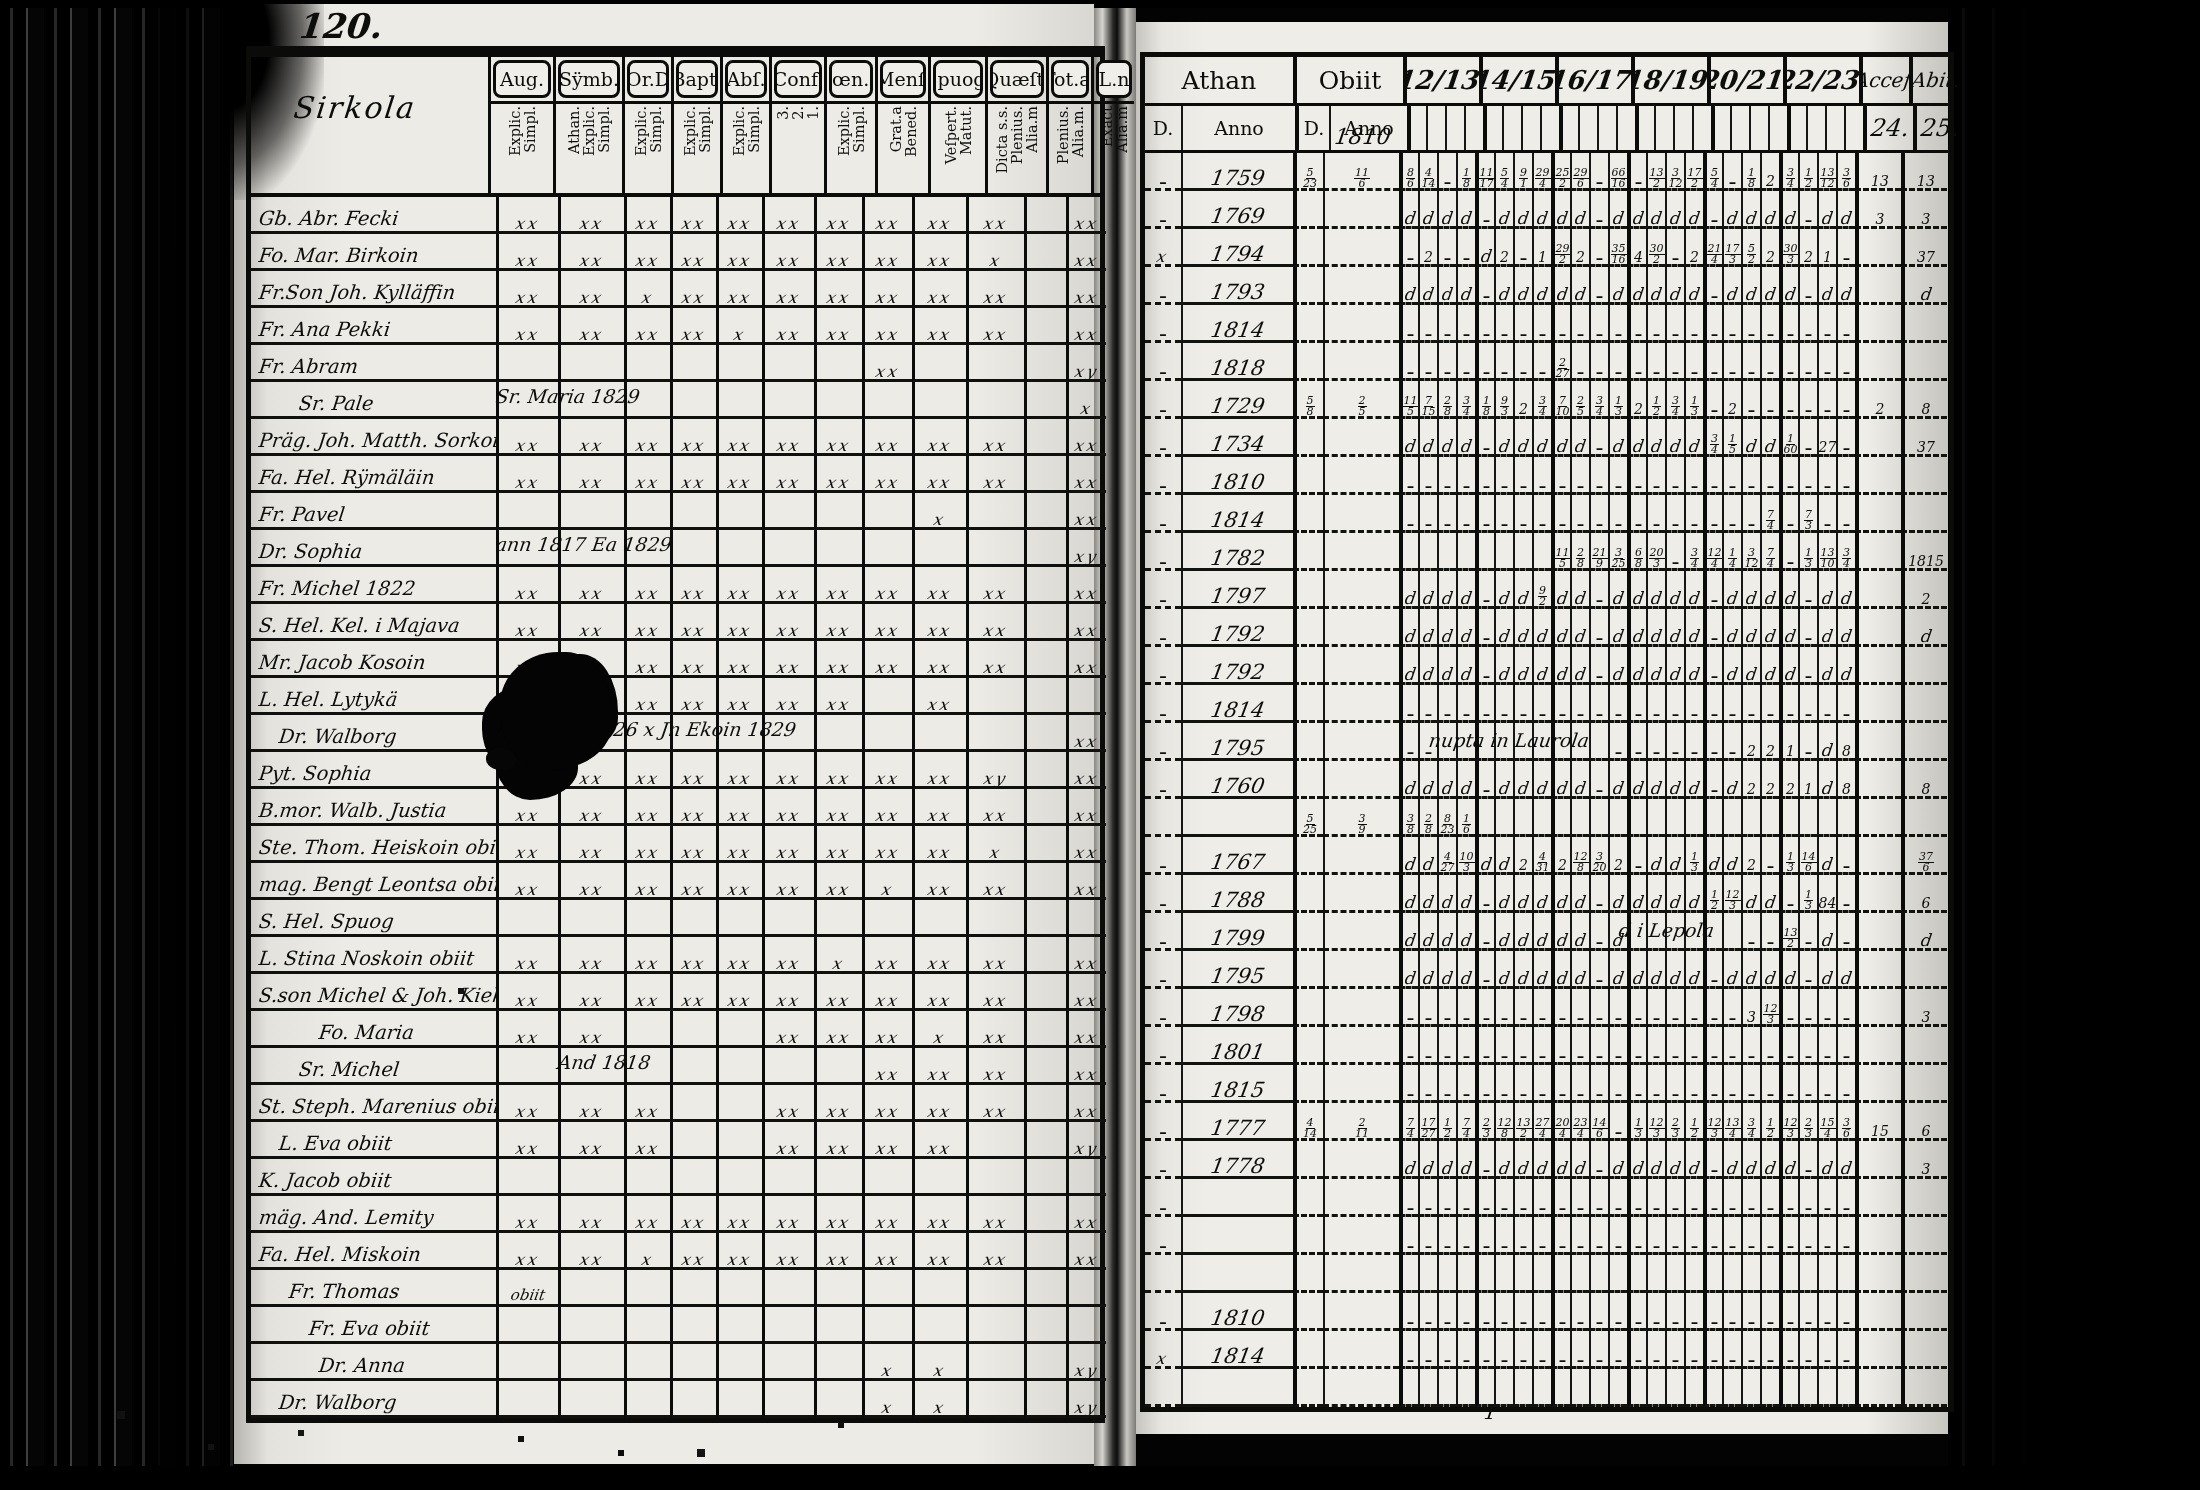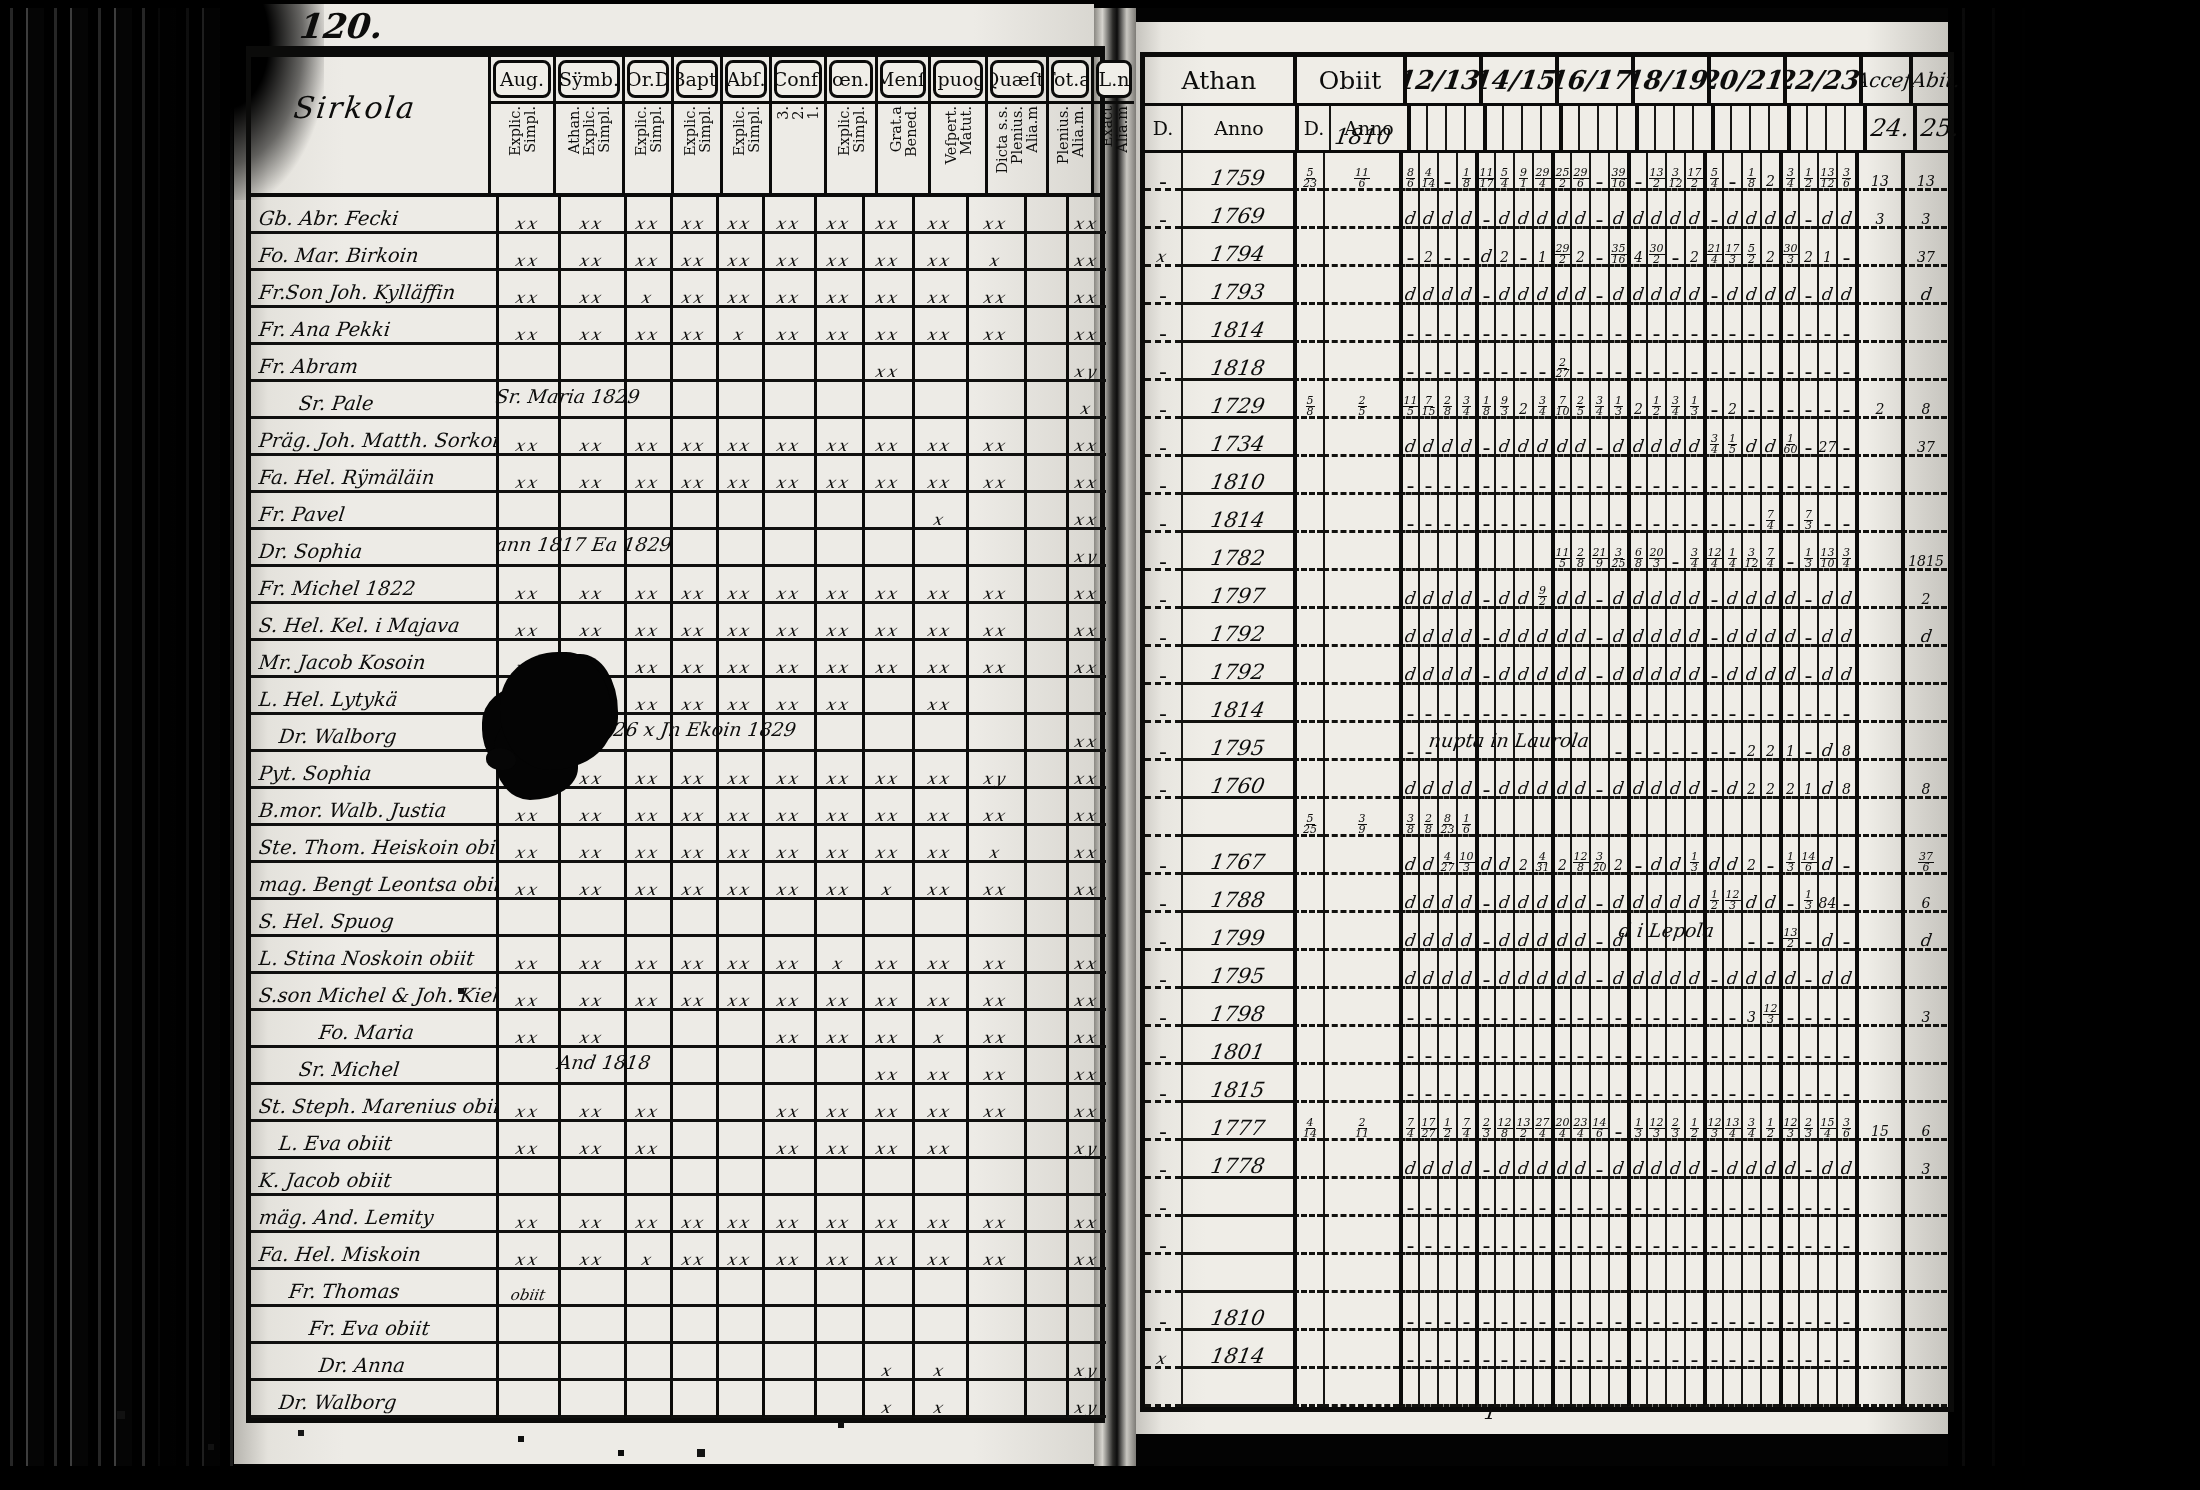--- a/index.html
+++ b/index.html
@@ -1393,21 +1393,21 @@
               <span class="fr">
                 <span>29</span>
                 <span>6</span>
               </span>
             </div>
             <div class="rcell bl2" style="width:17px">
               <span class="dash">–</span>
             </div>
             <div class="rcell bl2" style="width:17px">
               <span class="fr">
-                <span>39</span>
+                <span>66</span>
                 <span>16</span>
               </span>
             </div>
             <div class="rcell bl" style="width:15px">
               <span class="dash">–</span>
             </div>
             <div class="rcell bl2" style="width:17px">
               <span class="fr">
                 <span>13</span>
                 <span>2</span>

